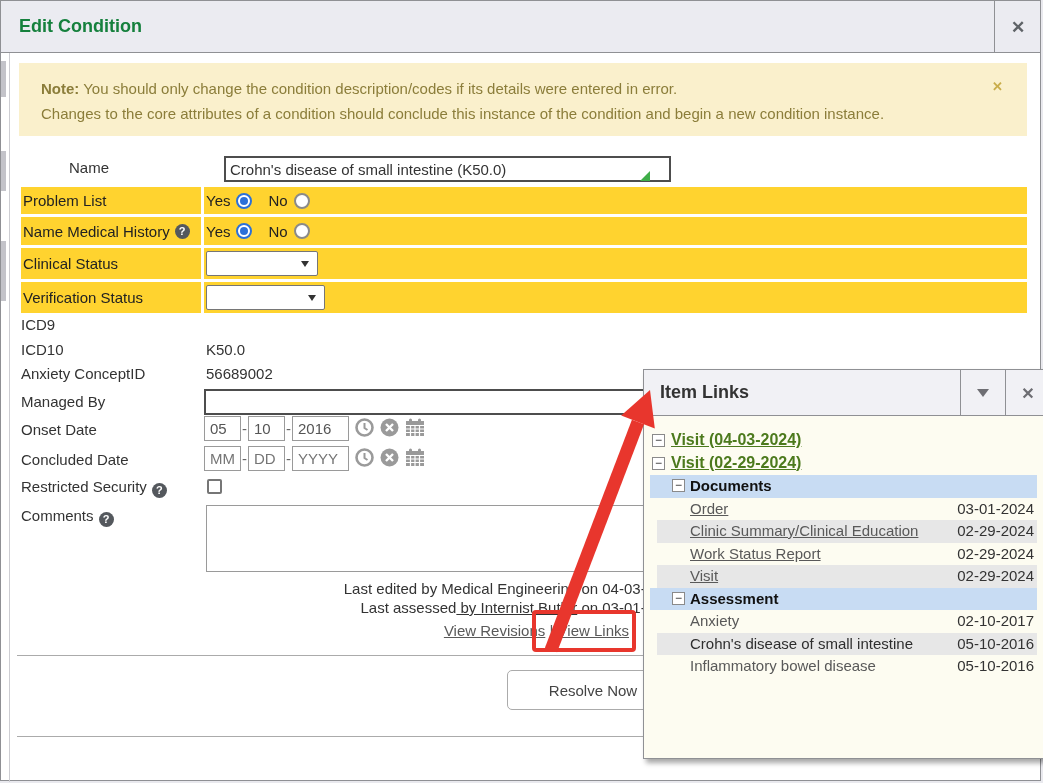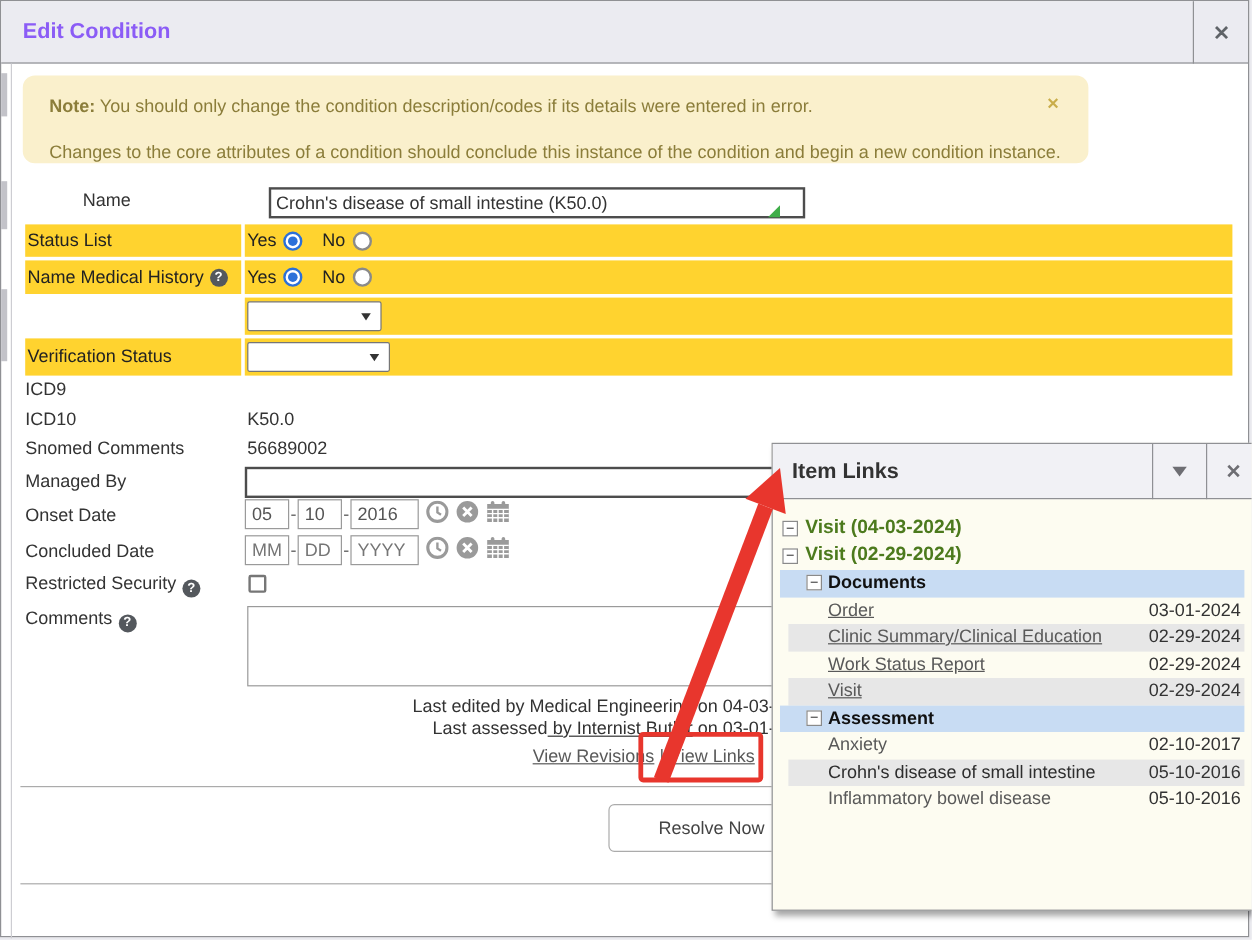--- a/index.html
+++ b/index.html
@@ -2,30 +2,30 @@
 <html><head>
 <meta charset="utf-8">
 <style>
   * { margin:0; padding:0; box-sizing:border-box; }
   html,body { width:1043px; height:783px; background:#e9e9ee; font-family:"Liberation Sans", sans-serif; overflow:hidden; }
   #stage { position:relative; width:1043px; height:783px; }
 
   
   .window { position:absolute; left:0; top:0; width:1041px; height:781px; background:#ffffff; border:1px solid #8f9094; }
   .titlebar { position:absolute; left:0; top:0; width:100%; height:52px; background:#ebebf1; border-bottom:1px solid #8f9094; }
-  .titlebar .title { position:absolute; left:18px; top:15px; font-size:18px; font-weight:bold; color:#8b5cf6; }
+  .titlebar .title { position:absolute; left:18px; top:15px; font-size:18px; font-weight:bold; color:#15803d; }
   .titlebar .sep { position:absolute; right:45px; top:0; width:1px; height:52px; background:#8f9094; }
   .titlebar .close { position:absolute; right:0; top:0; width:44px; height:52px; display:flex; align-items:center; justify-content:center; font-size:17px; font-weight:bold; color:#5f6368; cursor:pointer; }
   .inner-edge { position:absolute; left:8px; top:52px; width:1px; height:729px; background:#cdcdd2; }
   .edge-mark { position:absolute; left:0; width:5px; background:#c3c3c9; }
 
   
-  .note { position:absolute; left:18px; top:62px; width:888px; height:73px; background:#faf0cc; border-radius:10px; color:#8b7d3a; font-size:15px; }
+  .note { position:absolute; left:18px; top:62px; width:1008px; height:73px; background:#faf0cc; border-radius:0; color:#8b7d3a; font-size:15px; }
   .note .l1 { position:absolute; left:22px; top:17px; }
-  .note .l2 { position:absolute; left:22px; top:56px; }
+  .note .l2 { position:absolute; left:22px; top:42px; }
   .note b { color:#8b7d3a; }
   .note .dismiss { position:absolute; right:24px; top:16px; font-size:13px; font-weight:bold; color:#c9ad4a; cursor:pointer; }
 
   
   .flabel { position:absolute; left:20px; font-size:15px; color:#333; white-space:nowrap; }
   .fvalue { position:absolute; left:205px; font-size:15px; color:#333; white-space:nowrap; }
 
   .yrow { position:absolute; left:20px; width:1006px; }
   .ycell-label { position:absolute; left:0; top:0; bottom:0; width:180px; background:#ffd32f; display:flex; align-items:center; padding-left:2px; font-size:15px; color:#222; }
   .ycell-field { position:absolute; left:183px; top:0; bottom:0; right:0; background:#ffd32f; display:flex; align-items:center; padding-left:2px; font-size:15px; color:#222; }
@@ -74,21 +74,21 @@
   .popup-header .ptitle { position:absolute; left:16px; top:12px; font-size:18px; font-weight:bold; color:#333; }
   .pbtn { position:absolute; top:0; height:46px; width:45px; border-left:1px solid #8f9094; display:flex; align-items:center; justify-content:center; color:#6e6e73; cursor:pointer; }
   .pbtn.collapse { right:45px; }
   .pbtn.close { right:0; font-size:16px; font-weight:bold; }
   .pbtn .tri { width:0; height:0; border-left:6px solid transparent; border-right:6px solid transparent; border-top:8px solid #6e6e73; }
 
   .tree { position:absolute; left:0; top:60px; width:100%; }
   .trow { position:relative; height:22.5px; font-size:15px; white-space:nowrap; }
   .minusbox { position:absolute; top:4px; width:13px; height:13px; background:#fff; border:1px solid #8a8a8a; color:#333; font-size:12px; line-height:11px; text-align:center; cursor:pointer; }
   .trow.visit .minusbox { left:8px; }
-  .trow.visit .vlink { position:absolute; left:27px; top:1px; font-size:16px; font-weight:bold; color:#4c7a1d; cursor:pointer; }
+  .trow.visit .vlink { position:absolute; left:27px; top:1px; font-size:16px; font-weight:bold; color:#4c7a1d; text-decoration:underline; cursor:pointer; }
   .trow.section { background:#c8dcf3; margin-left:6px; margin-right:13px; }
   .trow.section .minusbox { left:22px; background:#fff; }
   .trow.section .slabel { position:absolute; left:40px; top:2px; font-weight:bold; color:#111; }
   .trow.item { margin-left:13px; margin-right:13px; }
   .trow.item.shaded { background:#e7e7e7; }
   .trow.item .ilabel { position:absolute; left:33px; top:2px; color:#595959; }
   .trow.item .ilabel.islink { text-decoration:underline; cursor:pointer; }
   .trow.item .ilabel.emph { color:#2e2e2e; }
   .trow.item .idate { position:absolute; right:3px; top:2px; color:#333; }
 
@@ -115,21 +115,21 @@
       <div class="l1"><b>Note:</b><span> You should only change the condition description/codes if its details were entered in error.</span></div>
       <div class="l2">Changes to the core attributes of a condition should conclude this instance of the condition and begin a new condition instance.</div>
       <span class="dismiss">✕</span>
     </div>
 
     <span class="flabel" style="top:158px;margin-left:48px;">Name</span>
     <input class="name-input" value="Crohn's disease of small intestine (K50.0)" style="">
     <div class="name-grip"></div>
 
     <div class="yrow" style="top:186px;height:27px;">
-      <div class="ycell-label">Status List</div>
+      <div class="ycell-label">Problem List</div>
       <div class="ycell-field">
         <span class="rlabel">Yes</span>
           <span class="radio on"></span>
           <span class="rgap"></span>
         <span class="rlabel">No</span>
           <span class="radio off"></span>
       </div>
     </div>
 
     <div class="yrow" style="top:216px;height:28px;">
@@ -140,37 +140,38 @@
       <div class="ycell-field">
         <span class="rlabel">Yes</span>
           <span class="radio on"></span>
           <span class="rgap"></span>
         <span class="rlabel">No</span>
           <span class="radio off"></span>
       </div>
     </div>
 
     <div class="yrow" style="top:247px;height:31px;">
+      <div class="ycell-label">Clinical Status</div>
       <div class="ycell-field">
         <div class="select"></div>
       </div>
     </div>
 
     <div class="yrow" style="top:281px;height:31px;padding-left:26px;">
       <div class="ycell-label">Verification Status</div>
       <div class="ycell-field">
         <div class="select" style="width:119px;"></div>
       </div>
     </div>
 
     <span class="flabel" style="top:315px;">ICD9</span>
     <span class="fvalue" style="top:315px;"></span>
     <span class="flabel" style="top:340px;">ICD10</span>
     <span class="fvalue" style="top:340px;">K50.0</span>
-    <span class="flabel" style="top:364px;">Snomed Comments</span>
+    <span class="flabel" style="top:364px;">Anxiety ConceptID</span>
     <span class="fvalue" style="top:364px;">56689002</span>
 
     <span class="flabel" style="top:392px;">Managed By</span>
     <input class="text-input" style="left: 203px; top: 388px; width: 490px; height: 26px; border: 2px solid rgb(77, 77, 77);" value="">
 
     <span class="flabel" style="top:420px;">Onset Date</span>
     <div class="dgroup" style="top:415px;">
       <input class="din" value="05" style=""><span class="dash">-</span><input class="din" value="10" style=""><span class="dash">-</span><input class="din dyr" value="2016" style=""><span class="dicon"><svg width="19" height="19" viewBox="0 0 19 19">
             <circle cx="9.5" cy="9.5" r="8" fill="none" stroke="#9a9a9a" stroke-width="2.6"></circle>
             <path d="M9.5 5v5l3 2" fill="none" stroke="#9a9a9a" stroke-width="2"></path>

